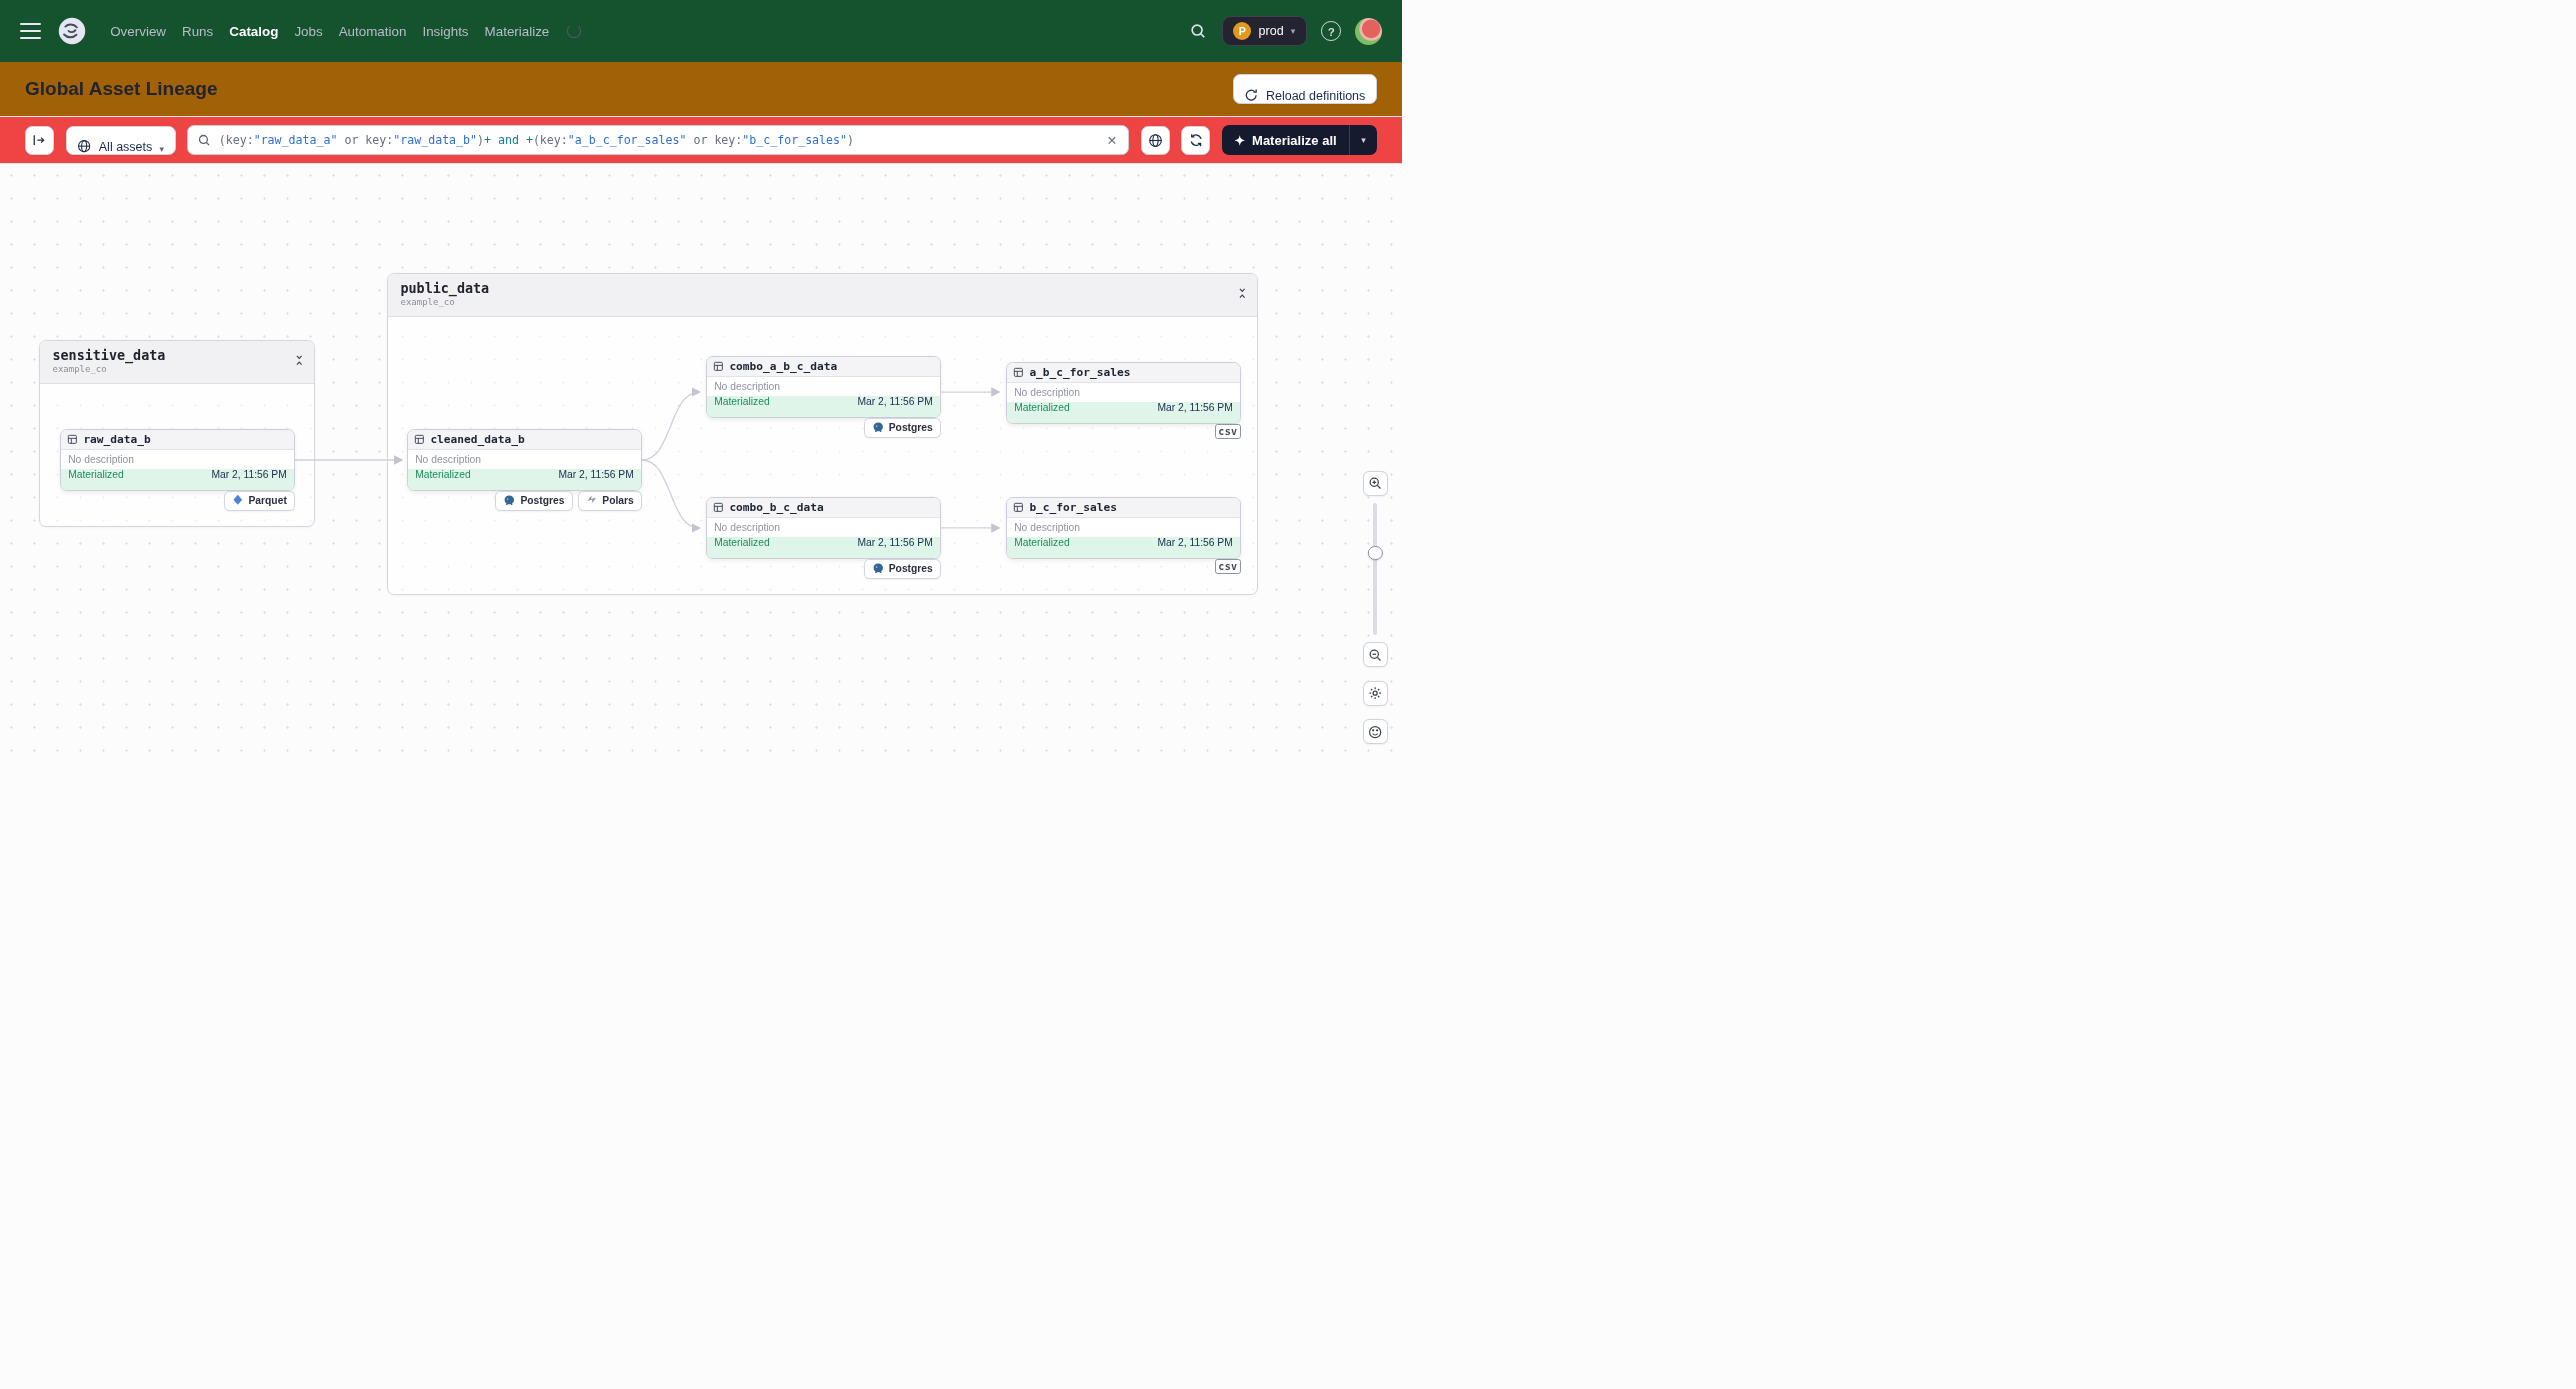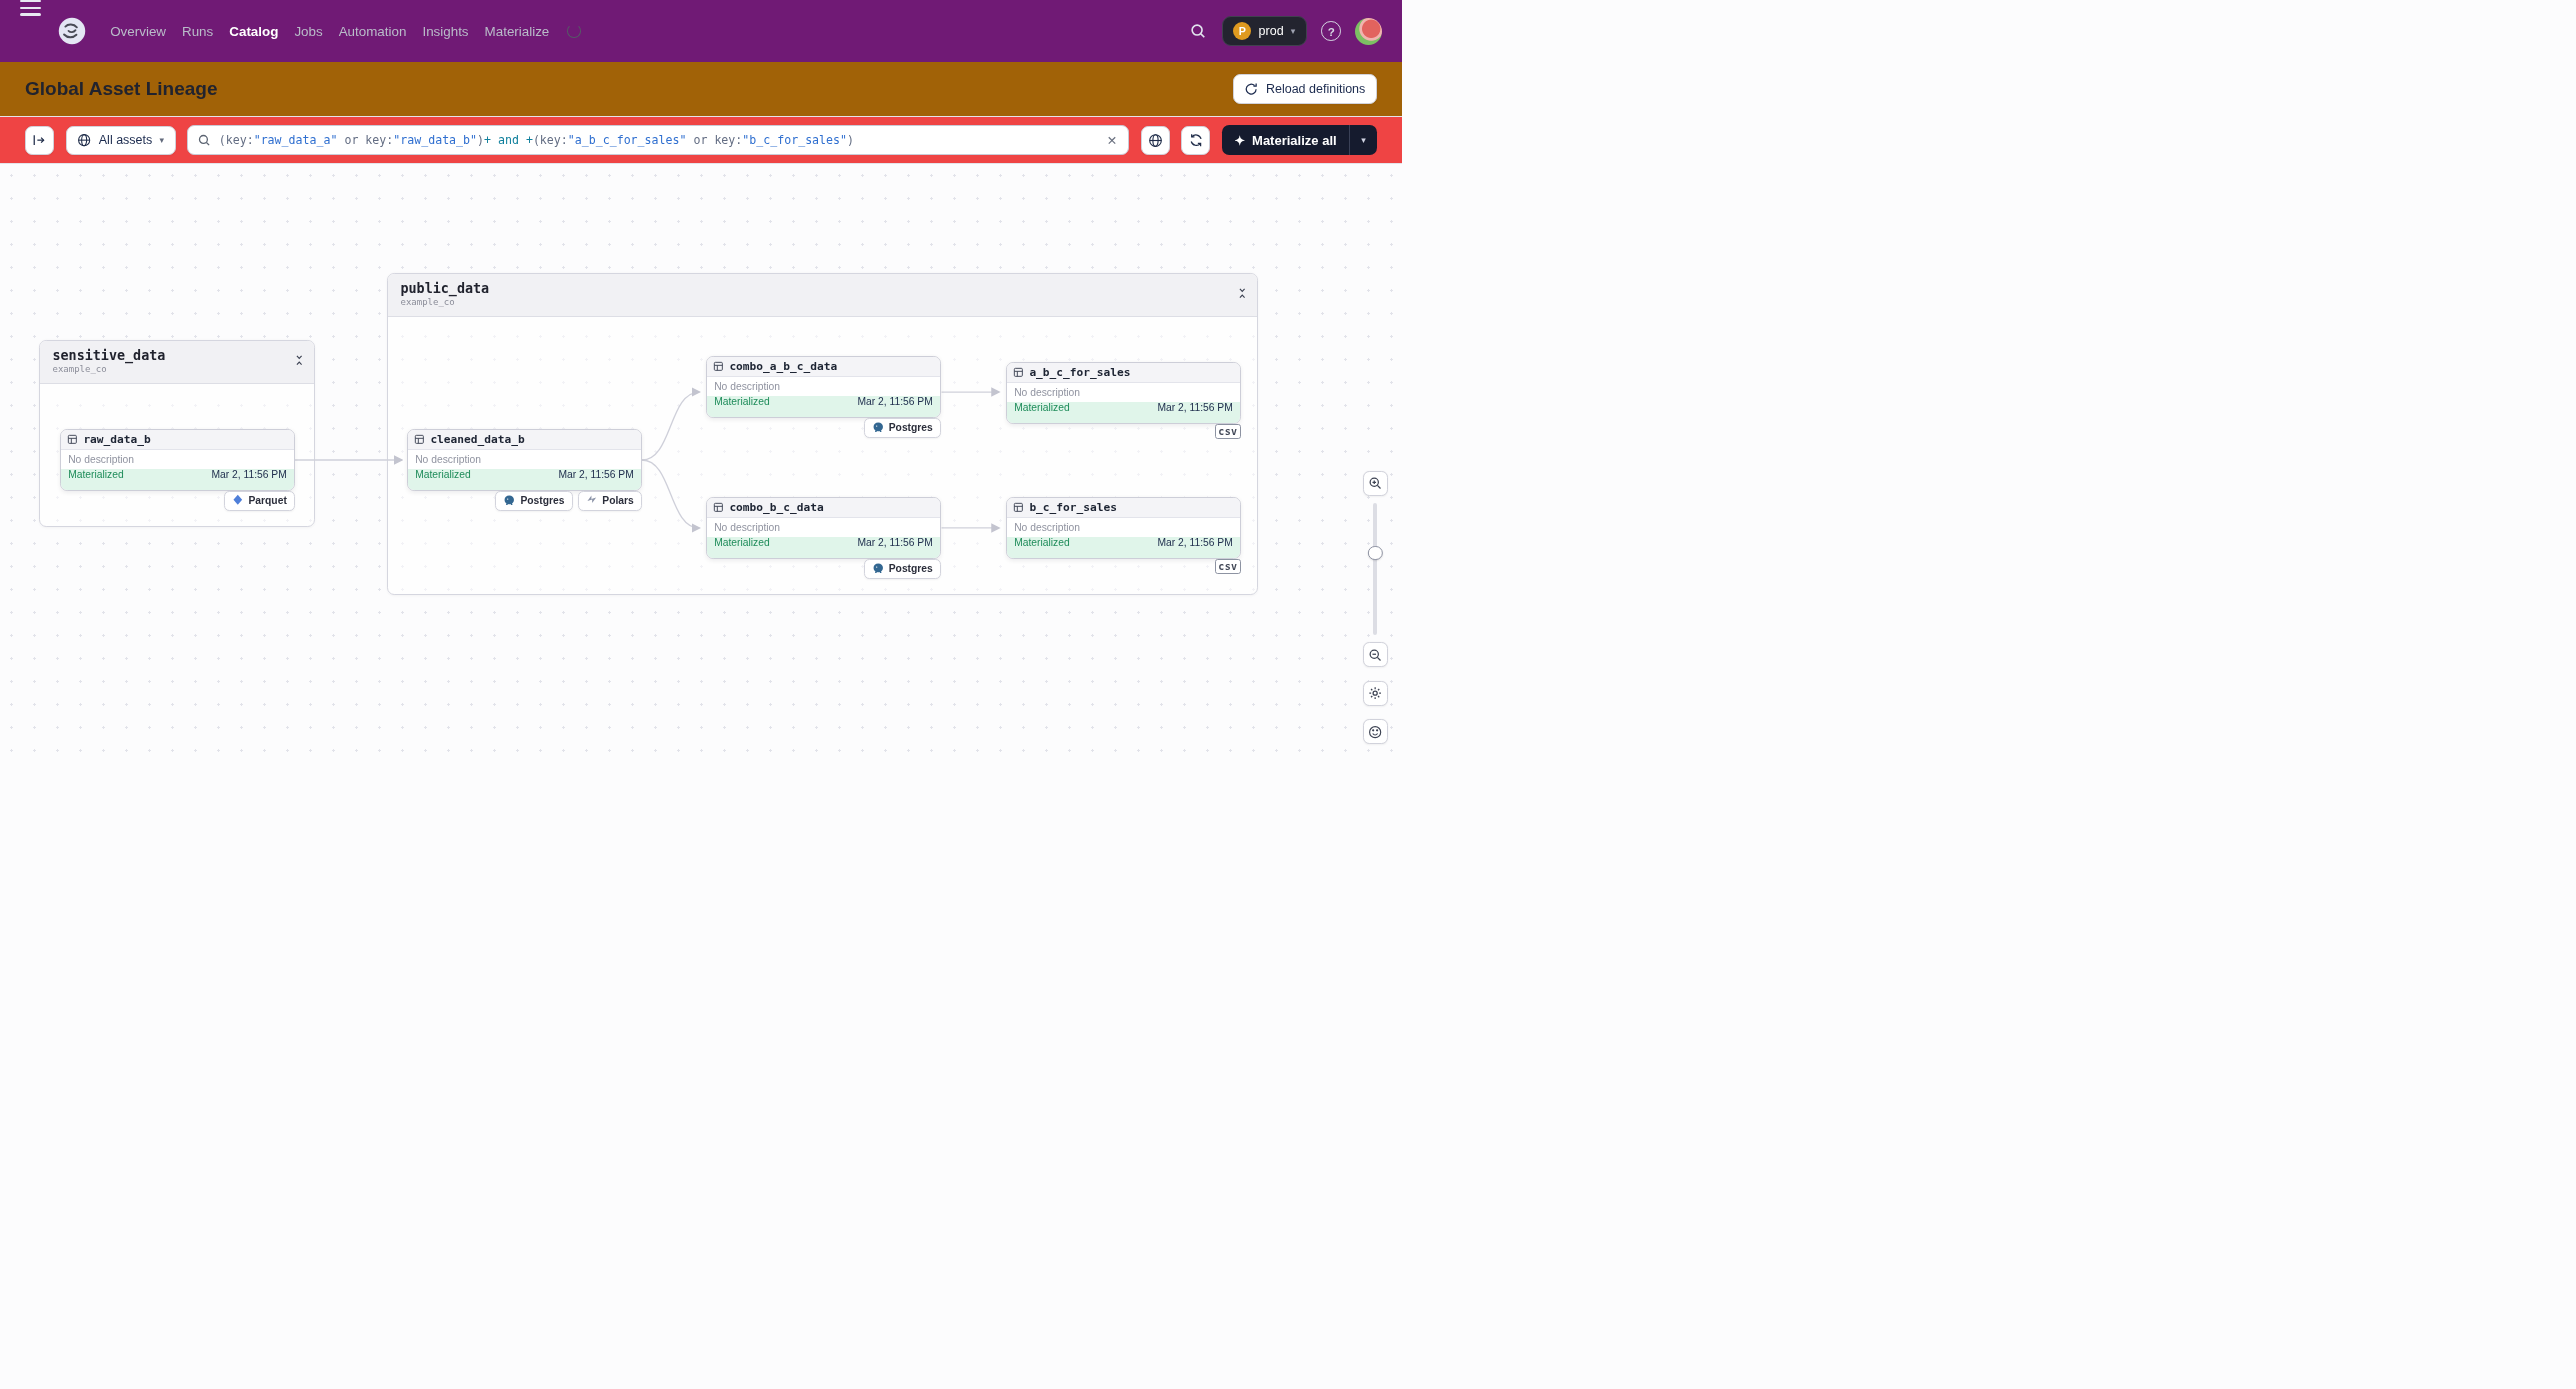--- a/index.html
+++ b/index.html
@@ -1,40 +1,40 @@
 <!DOCTYPE html>
 <html style="font-size:14.3px"><head>
 <meta charset="utf-8">
 <style>
   * { box-sizing: border-box; margin: 0; padding: 0; }
   html,body { width: 1402px; height: 755px; overflow: hidden; }
   body { font-family: "Liberation Sans", sans-serif; background: #fcfcfd; }
 
   
-  .topnav { height: 62px; background: #701a75; display: flex; padding: 0 19.7px; }
+  .topnav { height: 62px; background: #14532d; display: flex; align-items: center; padding: 0 19.7px; }
   .hamburger { width: 21.5px; display: flex; flex-direction: column; gap: 4.5px; margin-right: 16px; cursor: pointer; }
   .hamburger span { height: 2.2px; background: #e8e9f2; border-radius: 1.8px; }
   .logo { margin-right: 23px; display: grid; place-items: center; }
   .nav-items { display: flex; column-gap: 16px; align-items: center; }
   .nav-item { color: #b9bcc9; font-size: 13.4px; padding: 5.4px 0; text-decoration: none; cursor: pointer; }
   .nav-item.active { color: #ffffff; font-weight: 700; }
   .nav-spinner { width: 13.4px; height: 13.4px; border: 1.8px solid #565866; border-top-color: transparent; border-radius: 50%; margin-left: 1.8px; }
   .topnav-right { margin-left: auto; display: flex; align-items: center; gap: 14.3px; }
   .env-pill { height: 30px; display: flex; align-items: center; gap: 7.2px; padding: 0 10.7px; background: #23242f; border: 0.9px solid #40414e; border-radius: 9px; cursor: pointer; }
   .env-badge { width: 18px; height: 18px; border-radius: 50%; background: #df9a1f; color: #fff; font-size: 10.7px; font-weight: 700; display: grid; place-items: center; }
   .env-name { color: #fff; font-size: 12.5px; }
   .chev { color: #9fa2b1; font-size: 9px; }
   .help-btn { width: 19.7px; height: 19.7px; border: 1.4px solid #d6d8e4; border-radius: 50%; color: #d6d8e4; font-size: 11.6px; font-weight: 700; display: grid; place-items: center; cursor: pointer; }
   .avatar { width: 27px; height: 27px; border-radius: 50%; cursor: pointer;
             background: radial-gradient(circle at 60% 40%, #e2635e 0 38%, #f0b4ae 42% 50%, #7cbf63 54% 100%); }
 
   
   .page-header { height: 55px; background: #a16207; border-bottom: 0.9px solid #e4e4ea; display: flex; align-items: center; padding: 0 25px; }
   .page-title { font-size: 19px; font-weight: 700; color: #21232e; }
-  .btn { display: flex; align-items: center; gap: 7.2px; background: #fff; border: 0.9px solid #d1d2db; border-radius: 7.2px; color: #1b2a4e; font-size: 12.5px; height: 29.5px; padding: 0 10.7px; box-shadow: 0 0.9px 1.8px rgba(0,0,0,.05); cursor: pointer; }
+  .btn { display: flex; align-items: flex-end; gap: 7.2px; background: #fff; border: 0.9px solid #d1d2db; border-radius: 7.2px; color: #1b2a4e; font-size: 12.5px; height: 29.5px; padding: 0 10.7px; box-shadow: 0 0.9px 1.8px rgba(0,0,0,.05); cursor: pointer; }
   .reload-btn { margin-left: auto; }
 
   
   .toolbar { height: 47px; background: #ef4444; border-bottom: 0.9px solid #e4e4ea; display: flex; align-items: center; padding: 0 25px; gap: 11.6px; }
   .icon-btn { width: 29px; height: 29px; flex: 0 0 auto; display: grid; place-items: center; background: #fff; border: 0.9px solid #d1d2db; border-radius: 7.2px; box-shadow: 0 0.9px 1.8px rgba(0,0,0,.05); cursor: pointer; color: #1f2c49; }
   .search-box { flex: 1; height: 30px; border: 0.9px solid #c9cbd6; border-radius: 7.2px; display: flex; align-items: center; padding: 0 9px; gap: 7.2px; background: #fff; cursor: text; }
   .search-query { font-family: "DejaVu Sans Mono", monospace; font-size: 11.6px; white-space: pre; overflow: hidden; flex: 1; color: #636d83; }
   .tok-str { color: #2f6fd0; }
   .tok-op  { color: #0e7f9c; }
   .clear-x { color: #6d7382; font-size: 12.5px; cursor: pointer; padding: 0 1.8px; background: none; border: none; }

